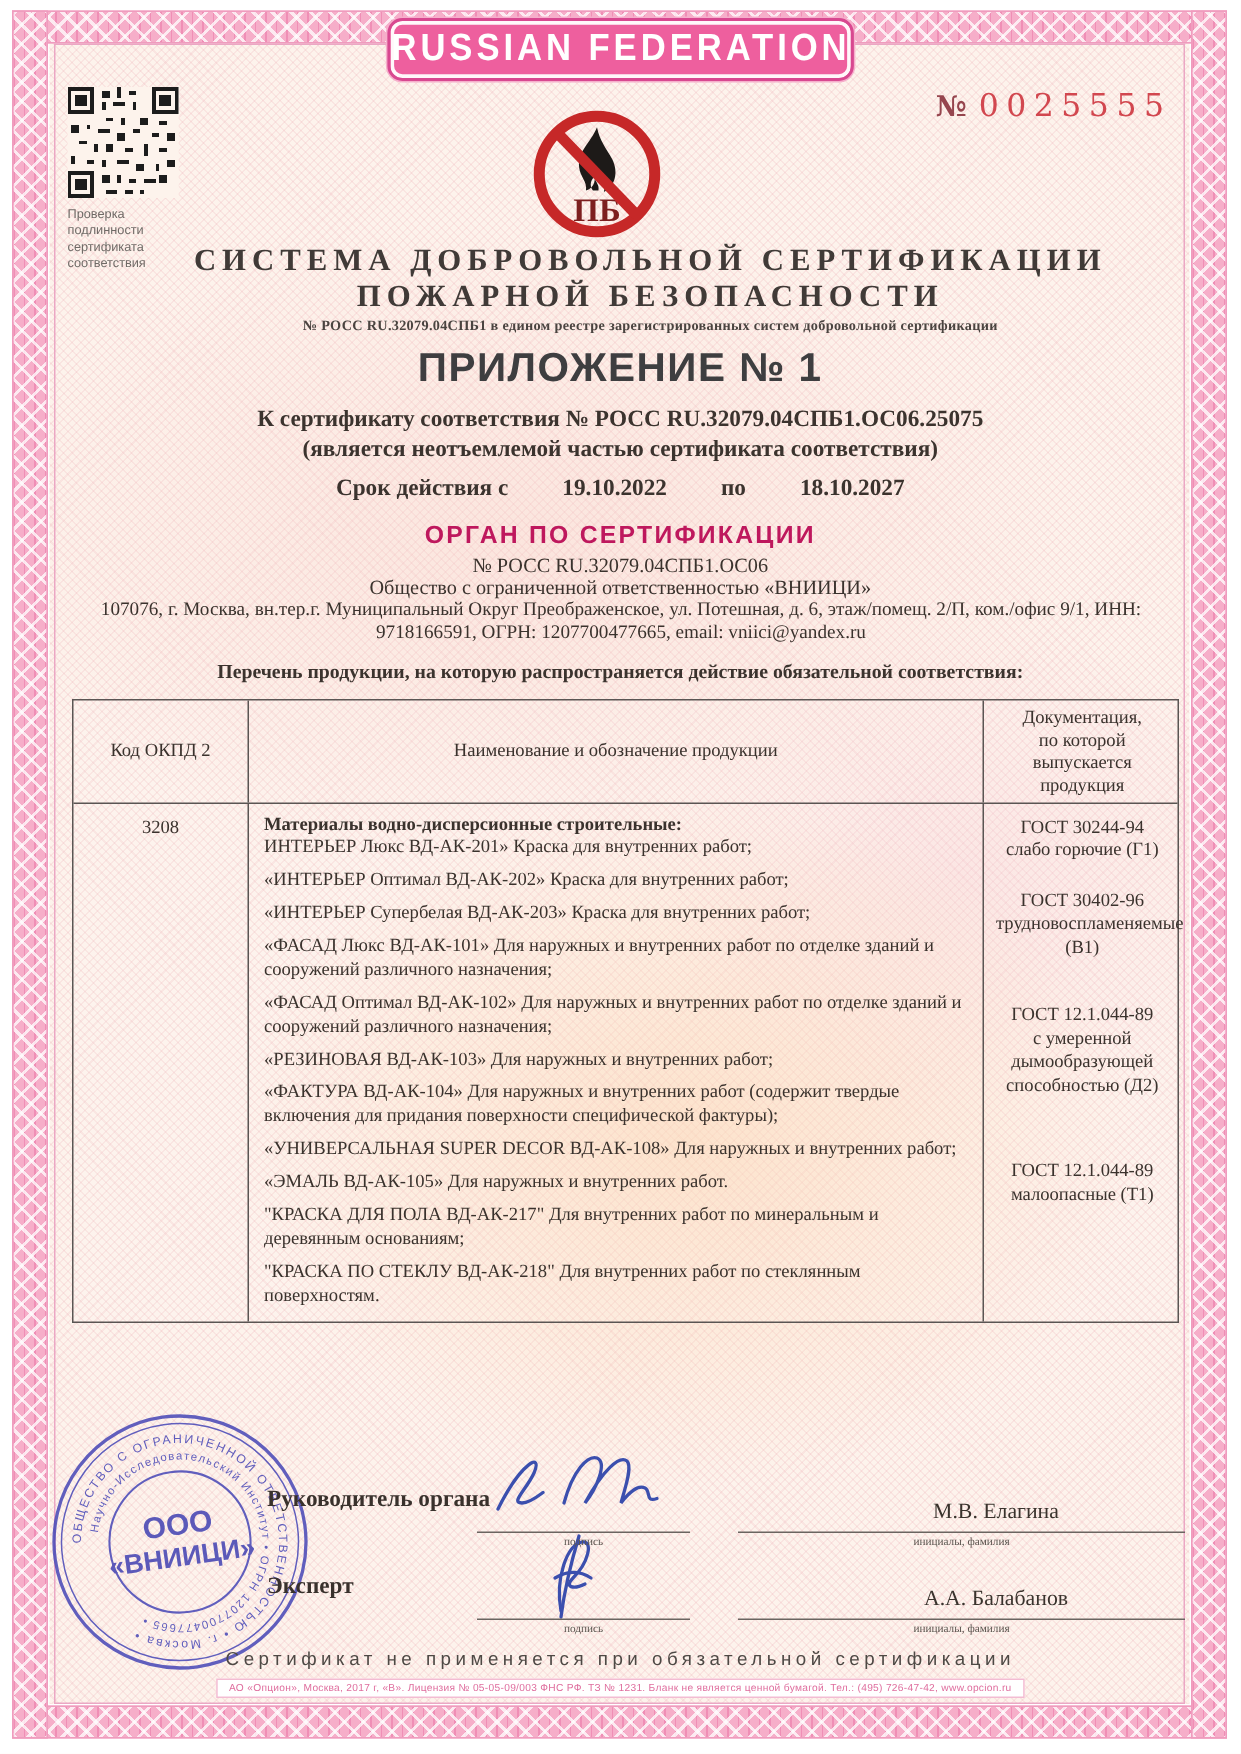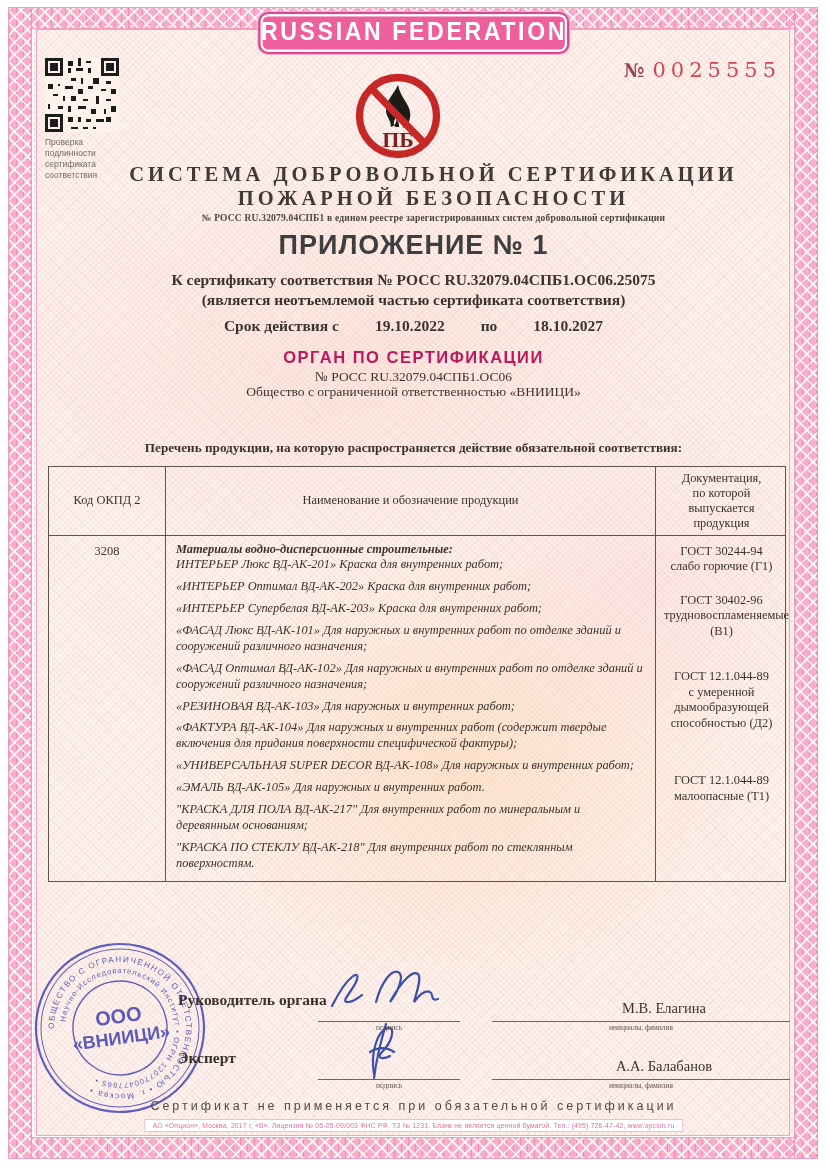--- a/index.html
+++ b/index.html
@@ -97,21 +97,21 @@
   .t-row { display:flex; }
   .t-cell { border-right:1px solid #5a5553; padding:4px 8px; font-size:12.4px; }
   .t-cell:last-child { border-right:none; }
   .c1 { width:117px; flex:none; text-align:center; }
   .c2 { width:490px; flex:none; }
   .c3 { width:131px; flex:none; text-align:center; }
   .t-head { border-bottom:1px solid #5a5553; }
   .t-head .t-cell { display:flex; align-items:center; justify-content:center; min-height:46px; text-align:center; line-height:1.2; }
   .pre { white-space:pre-line; }
   .t-body .c1 { padding-top:8px; }
-  .t-body .c2 { padding:6px 10px 4px;font-style:italic; }
+  .t-body .c2 { padding:6px 10px 4px; }
   .t-body .c2 p { margin:0 0 6px; line-height:1.28; }
   .t-body .c2 p.prod-head { margin-bottom:0; font-weight:bold; }
   .t-body .c3 { padding-top:8px; line-height:1.25; }
   .doc-entry { margin-bottom:0; }
   .doc-entry .gost { }
   .doc-e1 { margin-top:0; }
   .doc-e2 { margin-top:18px; }
   .doc-e3 { margin-top:30px; }
   .doc-e4 { margin-top:42px; }
 
@@ -207,20 +207,21 @@
   <div class="abs validity">
     <span>Срок действия с</span>
     <span>19.10.2022</span>
     <span>по</span>
     <span>18.10.2027</span>
   </div>
 
   <div class="abs org-title">ОРГАН ПО СЕРТИФИКАЦИИ</div>
   <div class="abs org-number">№ РОСС RU.32079.04СПБ1.ОС06</div>
   <div class="abs org-name">Общество с ограниченной ответственностью «ВНИИЦИ»</div>
+  <div class="abs org-address">107076, г. Москва, вн.тер.г. Муниципальный Округ Преображенское, ул. Потешная, д. 6, этаж/помещ. 2/П, ком./офис 9/1, ИНН: 9718166591, ОГРН: 1207700477665, email: vniici@yandex.ru</div>
   <div class="abs list-intro">Перечень продукции, на которую распространяется действие обязательной соответствия:</div>
 
   <div class="abs prod-table">
     <div class="t-row t-head">
       <div class="t-cell c1">Код ОКПД 2</div>
       <div class="t-cell c2">Наименование и обозначение продукции</div>
       <div class="t-cell c3 pre">Документация,
 по которой
 выпускается продукция</div>
     </div>

